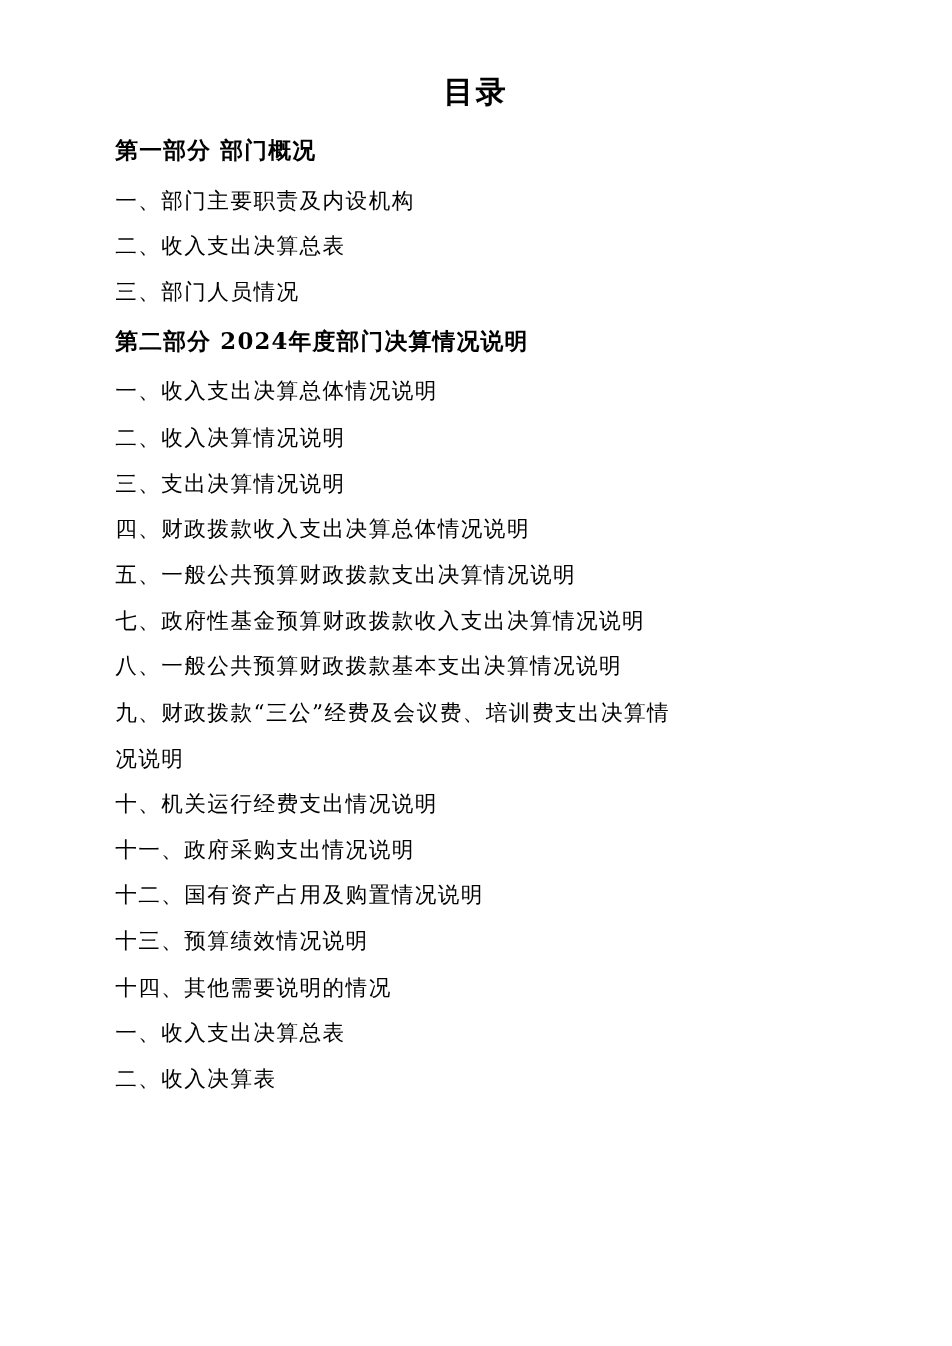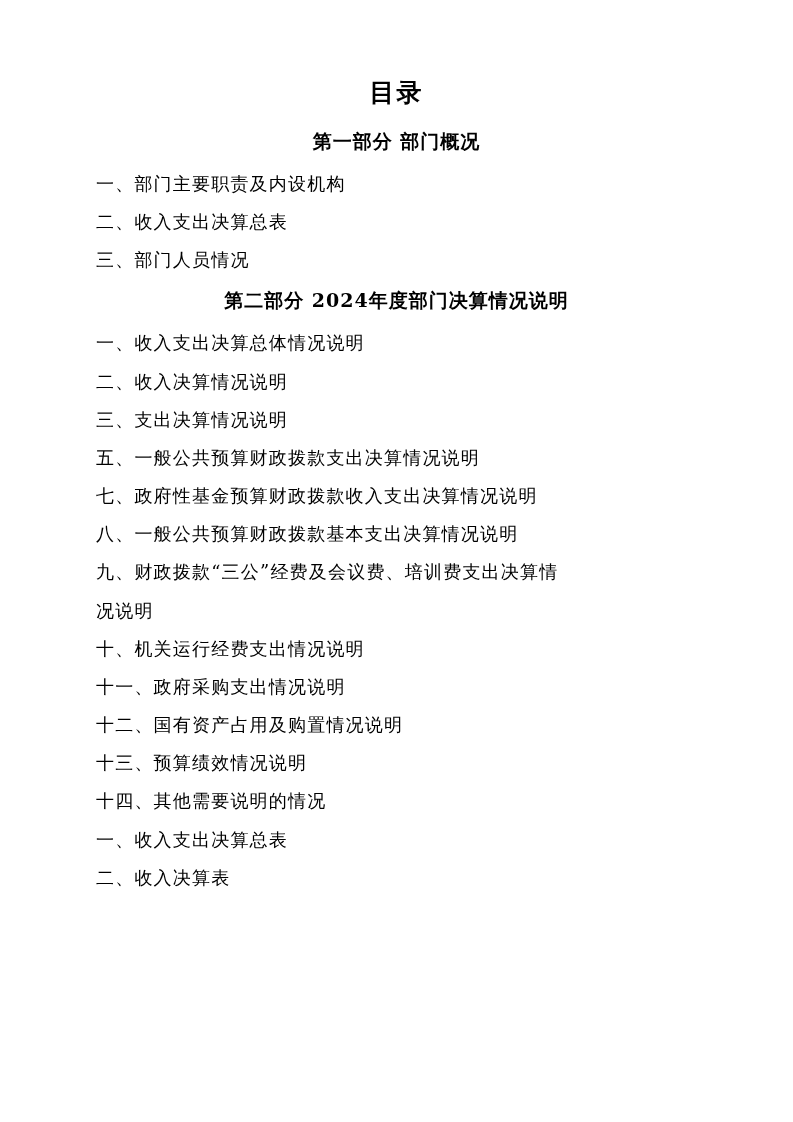--- a/index.html
+++ b/index.html
@@ -6,35 +6,34 @@
     margin: 0;
     padding: 0;
     background: #ffffff;
   }
   .page {
     width: 793px;
     height: 1122px;
     background: #ffffff;
     position: relative;
     box-sizing: border-box;
-    padding: 64px 96px 0 96px;
+    padding: 48px 96px 0 96px;
     font-family: "DejaVu Serif", "Liberation Serif", serif;
     color: #000000;
     overflow: hidden;
   }
   .doc-title {
     text-align: center;
     font-size: 25px;
     font-weight: bold;
     letter-spacing: 2px;
     margin: 12px 0 20px 0;
     font-family: "DejaVu Serif", "Liberation Serif", serif;
   }
   .part-heading {
-    text-align: center;
     font-size: 19px;
     font-weight: bold;
     letter-spacing: 1px;
     margin: 14px 0 14px 0;
   }
   .toc-item {
     font-size: 18px;
     line-height: 1.62;
     letter-spacing: 1.2px;
     margin: 0 0 9px 0;
@@ -50,20 +49,21 @@
 
   <div class="part-heading">第一部分  部门概况</div>
   <div class="toc-item">一、部门主要职责及内设机构</div>
   <div class="toc-item">二、收入支出决算总表</div>
   <div class="toc-item">三、部门人员情况</div>
 
   <div class="part-heading">第二部分  2024年度部门决算情况说明</div>
   <div class="toc-item">一、收入支出决算总体情况说明</div>
   <div class="toc-item">二、收入决算情况说明</div>
   <div class="toc-item">三、支出决算情况说明</div>
+  <div class="toc-item">四、财政拨款收入支出决算总体情况说明</div>
   <div class="toc-item">五、一般公共预算财政拨款支出决算情况说明</div>
   <div class="toc-item">七、政府性基金预算财政拨款收入支出决算情况说明</div>
   <div class="toc-item">八、一般公共预算财政拨款基本支出决算情况说明</div>
   <div class="toc-item">九、财政拨款“三公”经费及会议费、培训费支出决算情</div>
   <div class="toc-item">况说明</div>
   <div class="toc-item">十、机关运行经费支出情况说明</div>
   <div class="toc-item">十一、政府采购支出情况说明</div>
   <div class="toc-item">十二、国有资产占用及购置情况说明</div>
   <div class="toc-item">十三、预算绩效情况说明</div>
   <div class="toc-item">十四、其他需要说明的情况</div>

